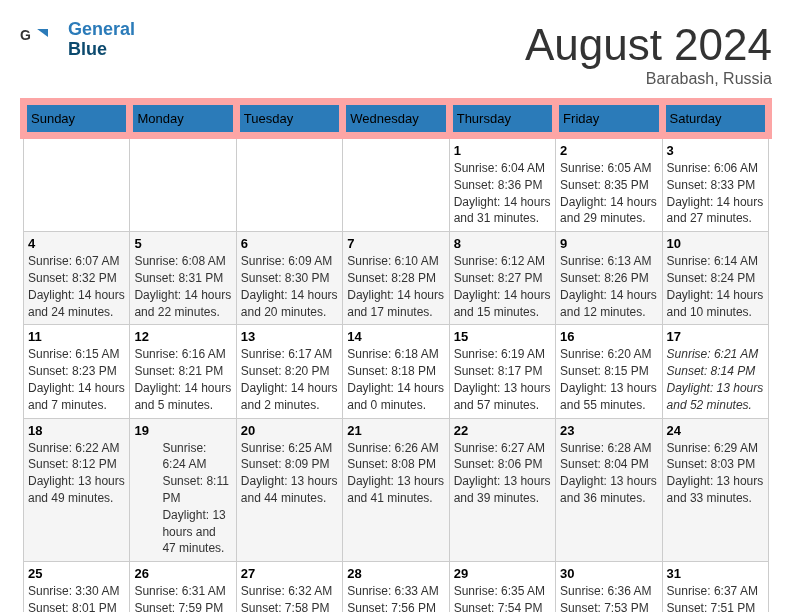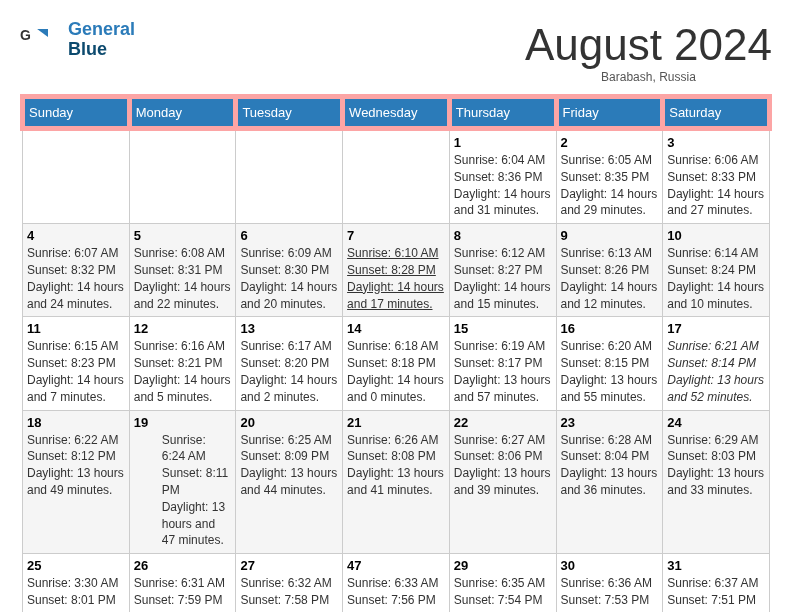--- a/index.html
+++ b/index.html
@@ -37,37 +37,36 @@
     }
     .title-block {
       text-align: right;
     }
     .month-title {
       font-size: 44px;
       font-weight: normal;
       color: #333;
     }
     .location {
-      font-size: 12px;
+      font-size: 16px;
       color: #555;
-      text-align: center;
     }
     table {
       width: 100%;
       border-collapse: collapse;
       font-size: 10.5px;
     }
     thead th {
       background-color: #2b7bb9;
-      color: #ffffff;
+      color: #000000;
       padding: 6px 4px;
       text-align: left;
       font-size: 13px;
       font-weight: normal;
-      border: 5px solid #fca5a5;
+      border: 7px solid #fca5a5;
     }
     tbody td {
       border: 1px solid #ccc;
       vertical-align: top;
       padding: 4px;
       width: calc(100% / 7);
       min-height: 75px;
       background: #fff;
     }
     tbody tr:nth-child(even) td {
@@ -165,21 +164,21 @@
 Daylight: 14 hours and 22 minutes.</div>
         </td>
         <td>
           <span class="day-num">6</span>
           <div class="day-info" style="white-space: pre-line;">Sunrise: 6:09 AM
 Sunset: 8:30 PM
 Daylight: 14 hours and 20 minutes.</div>
         </td>
         <td>
           <span class="day-num">7</span>
-          <div class="day-info" style="white-space: pre-line; text-decoration: underline;">Sunrise: 6:10 AM
+          <div class="day-info" style="white-space: pre-line;">Sunrise: 6:10 AM
 Sunset: 8:28 PM
 Daylight: 14 hours and 17 minutes.</div>
         </td>
         <td>
           <span class="day-num">8</span>
           <div class="day-info" style="white-space: pre-line;">Sunrise: 6:12 AM
 Sunset: 8:27 PM
 Daylight: 14 hours and 15 minutes.</div>
         </td>
         <td>
@@ -296,21 +295,21 @@
 Sunset: 7:59 PM
 Daylight: 13 hours and 28 minutes.</div>
         </td>
         <td>
           <span class="day-num">27</span>
           <div class="day-info" style="white-space: pre-line;">Sunrise: 6:32 AM
 Sunset: 7:58 PM
 Daylight: 13 hours and 25 minutes.</div>
         </td>
         <td>
-          <span class="day-num">47</span>
+          <span class="day-num">28</span>
           <div class="day-info" style="white-space: pre-line;">Sunrise: 6:33 AM
 Sunset: 7:56 PM
 Daylight: 13 hours and 22 minutes.</div>
         </td>
         <td>
           <span class="day-num">29</span>
           <div class="day-info" style="white-space: pre-line;">Sunrise: 6:35 AM
 Sunset: 7:54 PM
 Daylight: 13 hours and 19 minutes.</div>
         </td>

